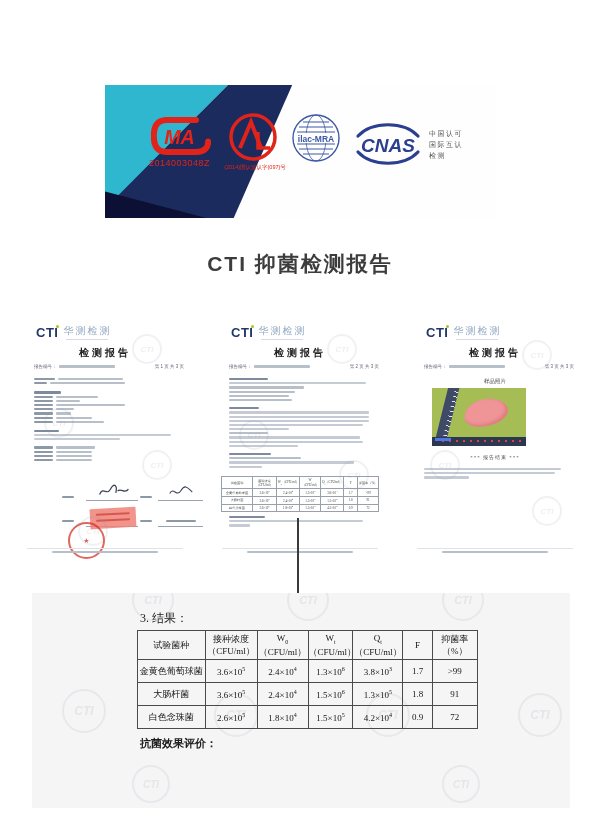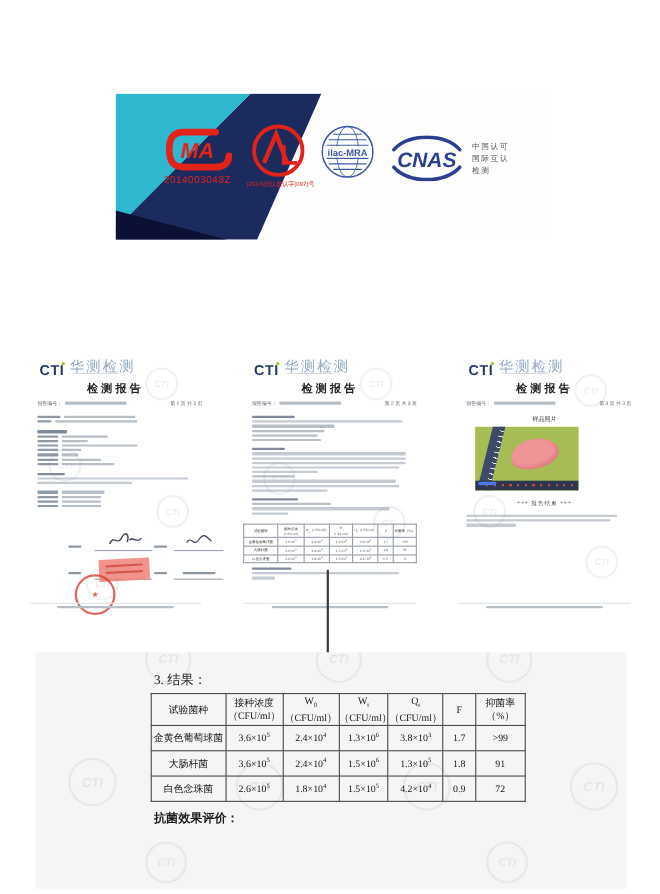--- a/index.html
+++ b/index.html
@@ -30,21 +30,21 @@
   
   .section-title{position:absolute;top:250px;left:0;width:100%;text-align:center;
     font-size:21px;font-weight:bold;color:#3c3c3c;letter-spacing:2px;}
 
   
   .doc{position:absolute;top:300px;width:182px;height:258px;background:#fff;}
   .doc1{left:14px;} .doc2{left:209px;} .doc3{left:404px;}
   .cti-mark{position:absolute;top:24px;left:22px;display:flex;align-items:flex-end;gap:5px;}
   .cti-word{position:relative;font-size:13px;font-weight:bold;color:#22386b;line-height:1;letter-spacing:.5px;}
   .cti-word::after{content:"";position:absolute;top:-1px;right:-1px;width:3px;height:3px;background:#a8c32a;border-radius:50%;}
-  .cti-brand{font-size:13px;color:#93a9c4;letter-spacing:2px;padding-bottom:1px;}
+  .cti-brand{font-size:10px;color:#93a9c4;letter-spacing:2px;padding-bottom:1px;}
   .cti-tagline{position:absolute;top:39px;left:52px;width:42px;height:1.2px;background:#d4dbe4;}
   .doc-title{position:absolute;top:46px;left:0;width:100%;text-align:center;
     font-family:"Liberation Serif",serif;font-size:10px;font-weight:bold;color:#222;letter-spacing:3px;}
   .doc-meta{position:absolute;top:64px;left:20px;right:12px;display:flex;align-items:center;
     font-size:4.5px;color:#667;}
   .doc-meta .no-bar{width:56px;height:2.2px;background:#b7bfc9;border-radius:1px;margin-left:2px;}
   .doc-meta .pg{margin-left:auto;}
   .doc-body{position:absolute;top:78px;left:20px;right:13px;display:flex;flex-direction:column;gap:2px;}
   .row{display:flex;gap:3px;align-items:center;}
   .b{display:block;height:2.2px;border-radius:1px;background:#b7bfc9;}
@@ -165,20 +165,21 @@
       <path d="M7 29 C 21 44 53 44 67 29" fill="none" stroke="#2b3f91" stroke-width="3.2" stroke-linecap="round"></path>
       <text x="37" y="29" text-anchor="middle" font-size="19" font-weight="bold" font-style="italic" fill="#2b3f91">CNAS</text>
     </svg>
     <div class="cnas-text">
       <div>中国认可</div>
       <div>国际互认</div>
       <div>检测</div>
     </div>
   </div>
 
+  <div class="section-title">CTI 抑菌检测报告</div>
 
   <article class="doc doc1">
     <div class="cti-mark">
       <span class="cti-word">CTI</span>
       <span class="cti-brand">华测检测</span>
     </div>
     <span class="cti-tagline"></span>
     <div class="doc-title">检测报告</div>
     <div class="doc-meta">
       <span>报告编号：</span>

